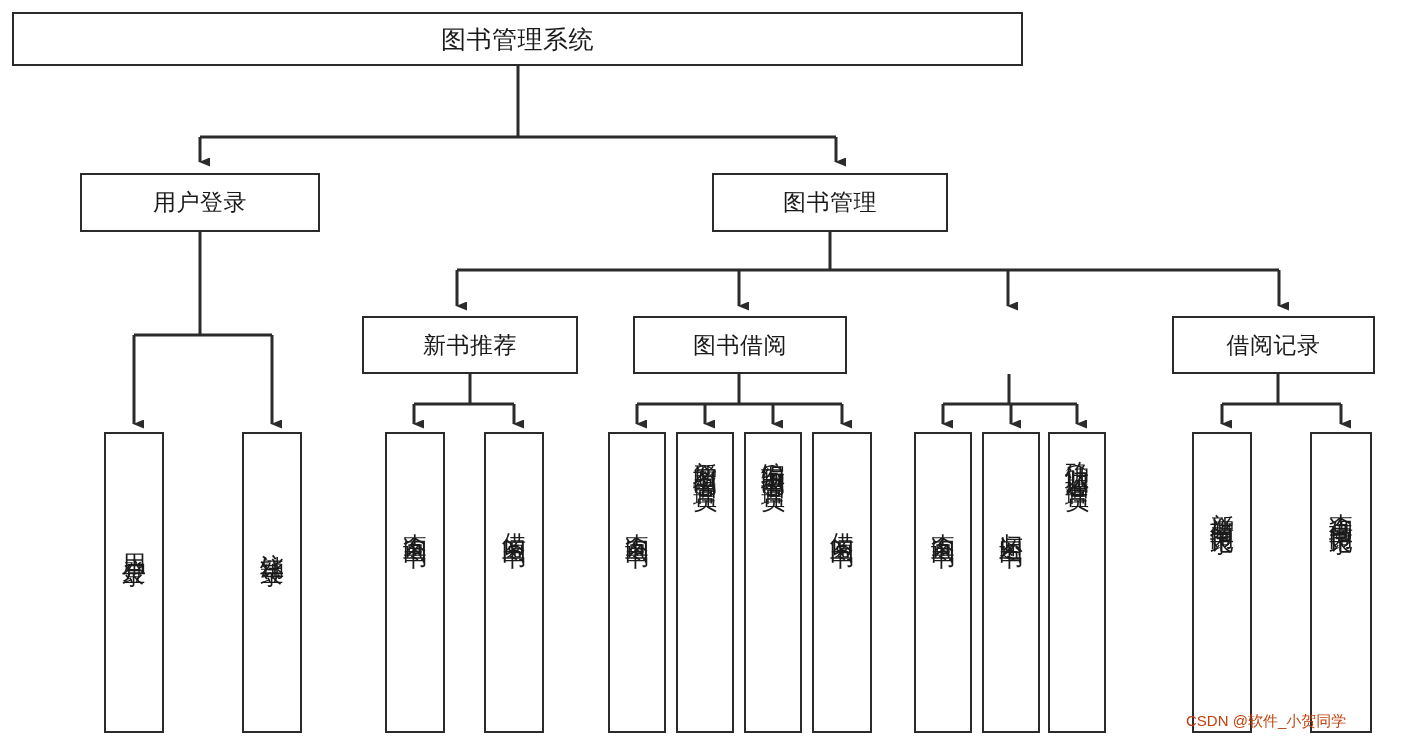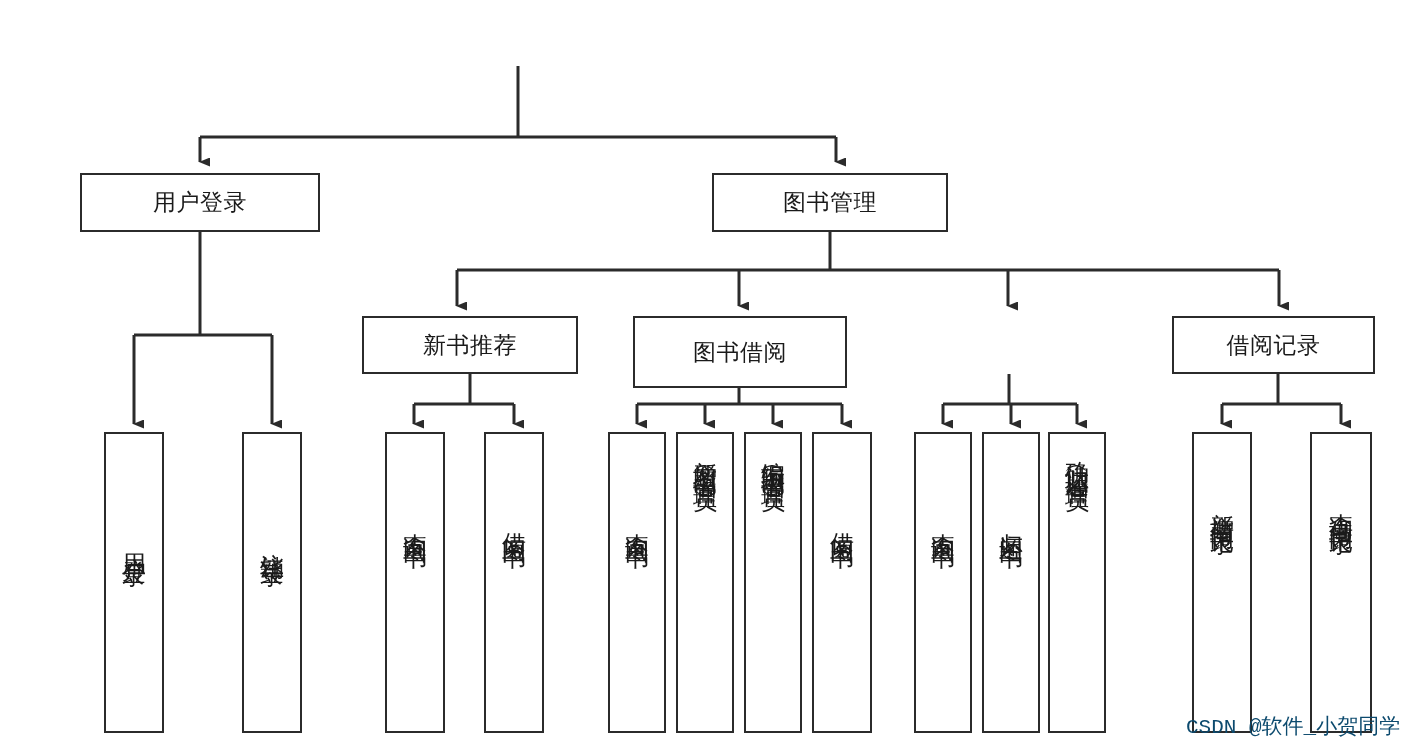--- a/index.html
+++ b/index.html
@@ -61,24 +61,24 @@
   .vtext.shift2 {
     margin-top: 92px;
   }
   .vtext.shift3 {
     margin-top: 52px;
   }
   .watermark {
     position: absolute;
     left: 1186px;
     top: 712px;
-    font-size: 21px;
-    color: #0c4a6e;
+    font-size: 15px;
+    color: #c2410c;
     white-space: nowrap;
-    font-family: Liberation Mono, monospace;
+    font-family: Liberation Sans, sans-serif;
   }
 </style>
 </head>
 <body>
 
 <div id="canvas">
 
   <svg class="wires" viewBox="0 0 1405 747">
     <defs>
       <marker id="arrow" markerWidth="9" markerHeight="11" refX="4.5" refY="10" orient="auto" markerUnits="userSpaceOnUse">
@@ -122,28 +122,29 @@
       <path d="M1011,404 L1011,424" marker-end="url(#arrow)"></path>
       <path d="M1077,404 L1077,424" marker-end="url(#arrow)"></path>
 
       <path d="M1278,374 L1278,404"></path>
       <path d="M1222,404 L1341,404"></path>
       <path d="M1222,404 L1222,424" marker-end="url(#arrow)"></path>
       <path d="M1341,404 L1341,424" marker-end="url(#arrow)"></path>
     </g>
   </svg>
 
+  <div class="node root" style="left:12px; top:12px; width:1011px; height:54px;">图书管理系统</div>
 
   <div class="node tier2" style="left:80px; top:173px; width:240px; height:59px;">用户登录</div>
 
   <div class="node tier2" style="left:362px; top:316px; width:216px; height:58px;">新书推荐</div>
 
   <div class="node tier2" style="left:712px; top:173px; width:236px; height:59px;">图书管理</div>
 
-  <div class="node tier2" style="left:633px; top:316px; width:214px; height:72px;">图书借阅</div>
+  <div class="node tier2" style="left:633px; top:316px; width:214px; height:58px;">图书借阅</div>
 
 
   <div class="node tier2" style="left:1172px; top:316px; width:203px; height:58px;">借阅记录</div>
 
   <div class="node leaf" style="left:104px; top:432px; width:60px; height:301px;">
     <span class="vtext shift2">用户登录</span>
   </div>
 
   <div class="node leaf" style="left:242px; top:432px; width:60px; height:301px;">
     <span class="vtext shift2">注销登录</span>

